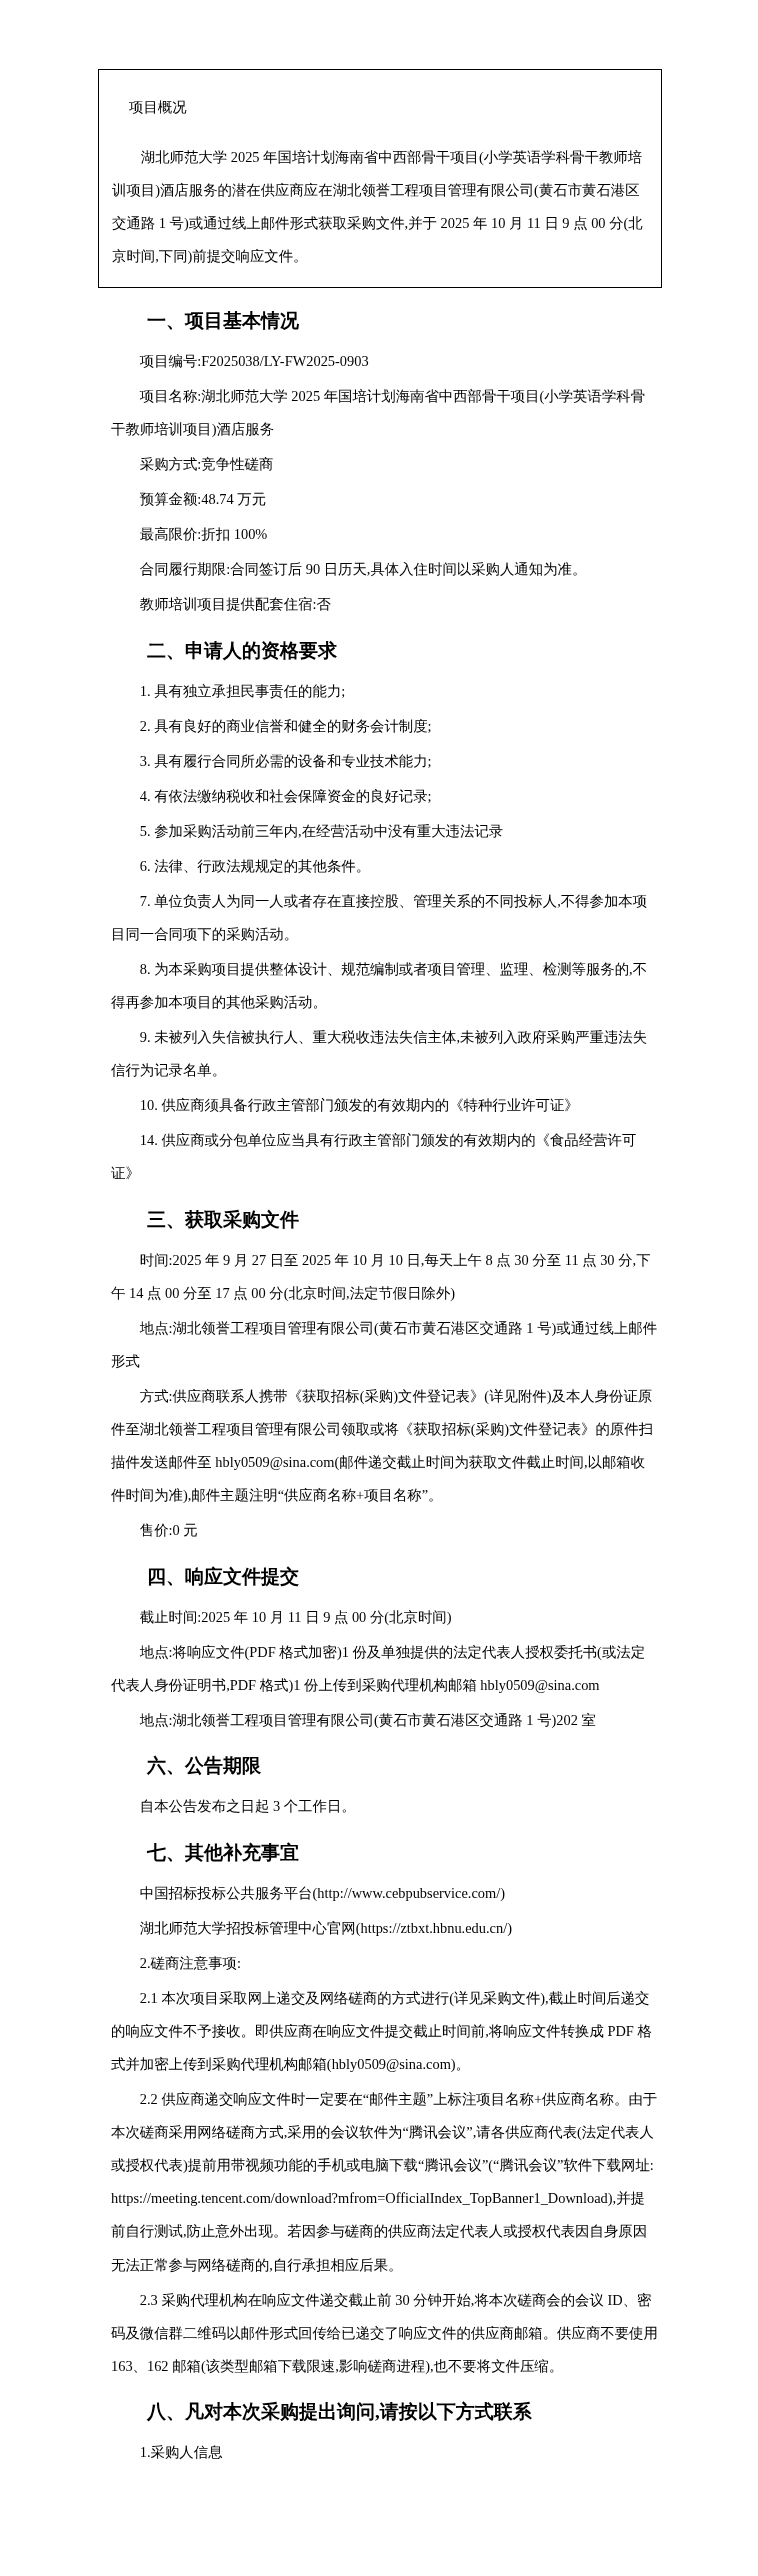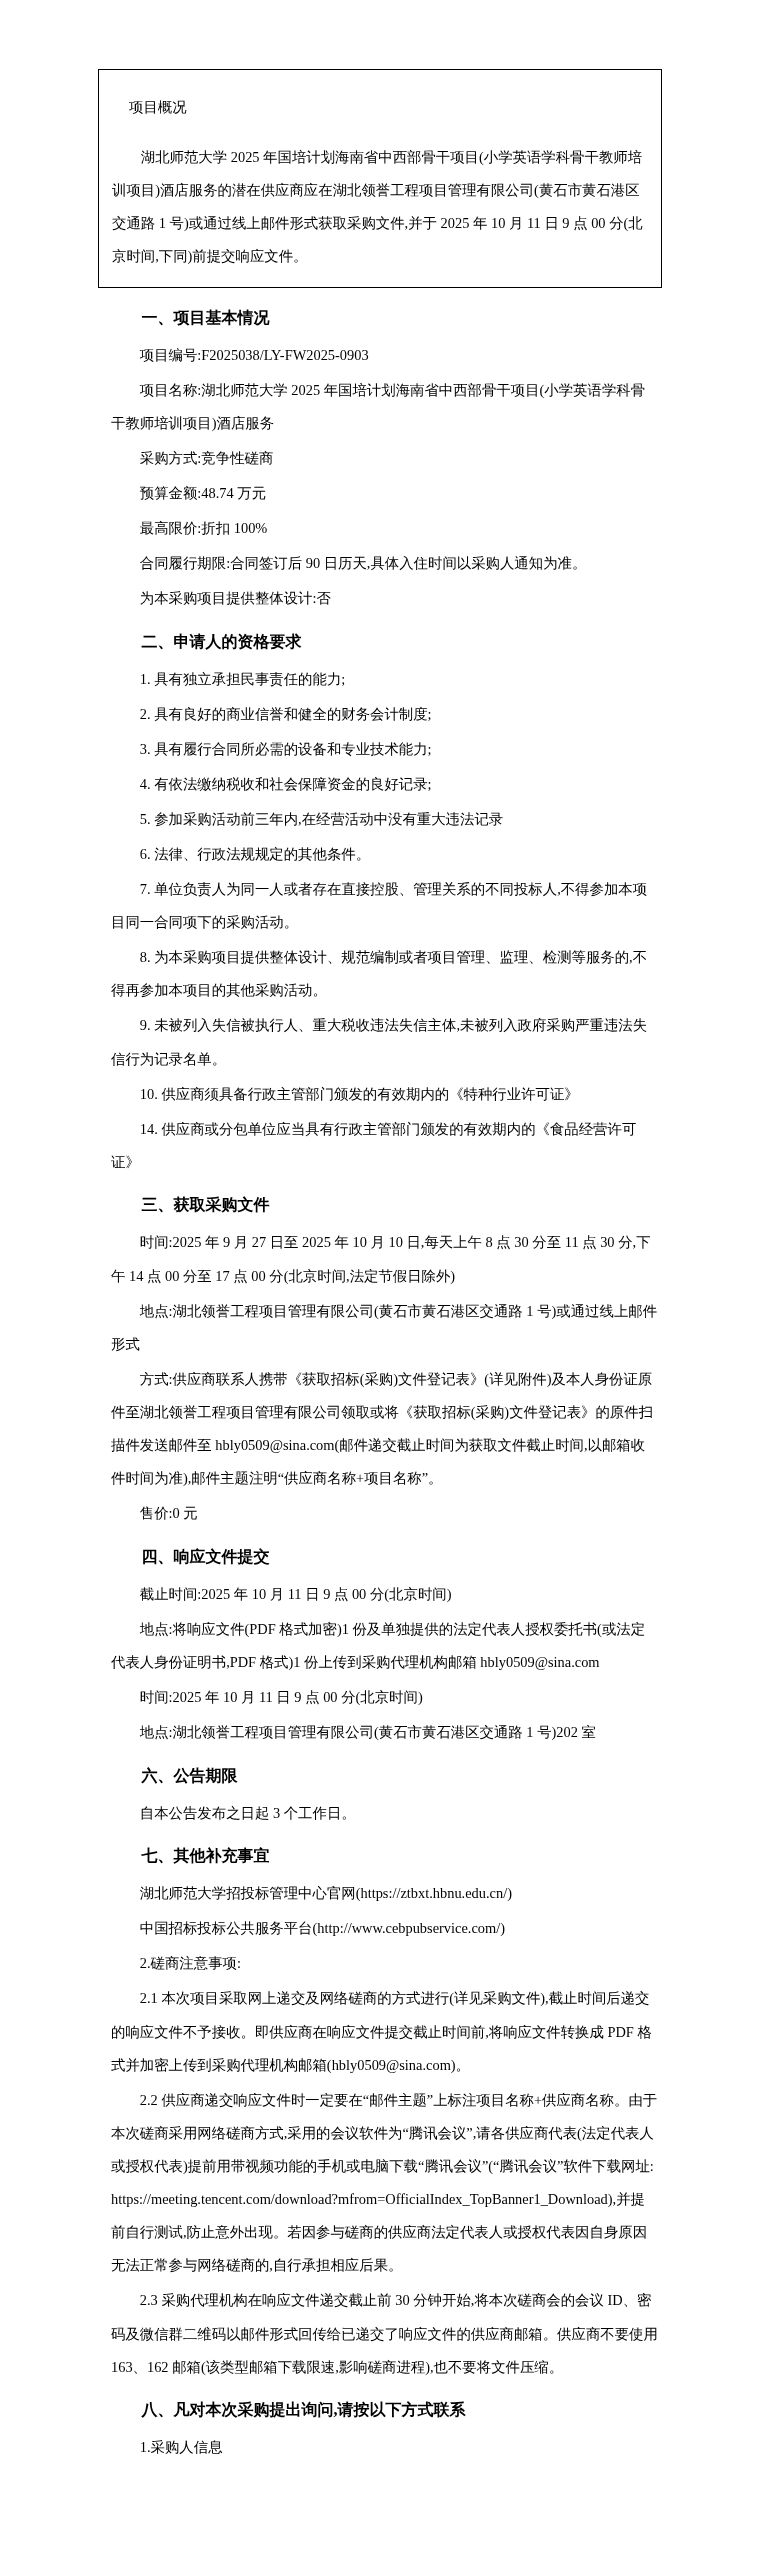--- a/index.html
+++ b/index.html
@@ -23,21 +23,21 @@
     line-height: 2.3;
     margin: 17px;
   }
   .para {
     margin: 1.9px 0;
     text-indent: 2em;
     line-height: 2.3;
     word-break: break-all;
   }
   .section-heading {
-    font-size: 16px;
+    font-size: 19px;
     font-weight: bold;
     text-indent: 1.9em;
     line-height: 1.9;
     margin: 11.5px 0 5.7px 0;
   }
 </style>
 </head>
 <body>
 
 <div class="page">
@@ -48,21 +48,21 @@
   </div>
 
   <section>
     <h2 class="section-heading">一、项目基本情况</h2>
     <p class="para">项目编号:F2025038/LY-FW2025-0903</p>
     <p class="para">项目名称:湖北师范大学 2025 年国培计划海南省中西部骨干项目(小学英语学科骨干教师培训项目)酒店服务</p>
     <p class="para">采购方式:竞争性磋商</p>
     <p class="para">预算金额:48.74 万元</p>
     <p class="para">最高限价:折扣 100%</p>
     <p class="para">合同履行期限:合同签订后 90 日历天,具体入住时间以采购人通知为准。</p>
-    <p class="para">为本采购项目提供整体设计:否</p>
+    <p class="para">教师培训项目提供配套住宿:否</p>
   </section>
 
   <section>
     <h2 class="section-heading">二、申请人的资格要求</h2>
     <p class="para">1. 具有独立承担民事责任的能力;</p>
     <p class="para">2. 具有良好的商业信誉和健全的财务会计制度;</p>
     <p class="para">3. 具有履行合同所必需的设备和专业技术能力;</p>
     <p class="para">4. 有依法缴纳税收和社会保障资金的良好记录;</p>
     <p class="para">5. 参加采购活动前三年内,在经营活动中没有重大违法记录</p>
     <p class="para">6. 法律、行政法规规定的其他条件。</p>
@@ -81,33 +81,32 @@
     <p class="para">售价:0 元</p>
   </section>
 
   <section>
     <h2 class="section-heading">四、响应文件提交</h2>
     <p class="para">截止时间:2025 年 10 月 11 日 9 点 00 分(北京时间)</p>
     <p class="para">地点:将响应文件(PDF 格式加密)1 份及单独提供的法定代表人授权委托书(或法定代表人身份证明书,PDF 格式)1 份上传到采购代理机构邮箱 hbly0509@sina.com</p>
   </section>
 
   <section>
-    <p class="para">时间:2025 年 10 月 11 日 9 点 00 分(北京时间)</p>
     <p class="para">地点:湖北领誉工程项目管理有限公司(黄石市黄石港区交通路 1 号)202 室</p>
   </section>
 
   <section>
     <h2 class="section-heading">六、公告期限</h2>
     <p class="para">自本公告发布之日起 3 个工作日。</p>
   </section>
 
   <section>
     <h2 class="section-heading">七、其他补充事宜</h2>
+    <p class="para">中国招标投标公共服务平台(http://www.cebpubservice.com/)</p>
     <p class="para">湖北师范大学招投标管理中心官网(https://ztbxt.hbnu.edu.cn/)</p>
-    <p class="para">中国招标投标公共服务平台(http://www.cebpubservice.com/)</p>
     <p class="para">2.磋商注意事项:</p>
     <p class="para">2.1 本次项目采取网上递交及网络磋商的方式进行(详见采购文件),截止时间后递交的响应文件不予接收。即供应商在响应文件提交截止时间前,将响应文件转换成 PDF 格式并加密上传到采购代理机构邮箱(hbly0509@sina.com)。</p>
     <p class="para">2.2 供应商递交响应文件时一定要在“邮件主题”上标注项目名称+供应商名称。由于本次磋商采用网络磋商方式,采用的会议软件为“腾讯会议”,请各供应商代表(法定代表人或授权代表)提前用带视频功能的手机或电脑下载“腾讯会议”(“腾讯会议”软件下载网址:https://meeting.tencent.com/download?mfrom=OfficialIndex_TopBanner1_Download),并提前自行测试,防止意外出现。若因参与磋商的供应商法定代表人或授权代表因自身原因无法正常参与网络磋商的,自行承担相应后果。</p>
     <p class="para">2.3 采购代理机构在响应文件递交截止前 30 分钟开始,将本次磋商会的会议 ID、密码及微信群二维码以邮件形式回传给已递交了响应文件的供应商邮箱。供应商不要使用 163、162 邮箱(该类型邮箱下载限速,影响磋商进程),也不要将文件压缩。</p>
   </section>
 
   <section>
     <h2 class="section-heading">八、凡对本次采购提出询问,请按以下方式联系</h2>
     <p class="para">1.采购人信息</p>
 

